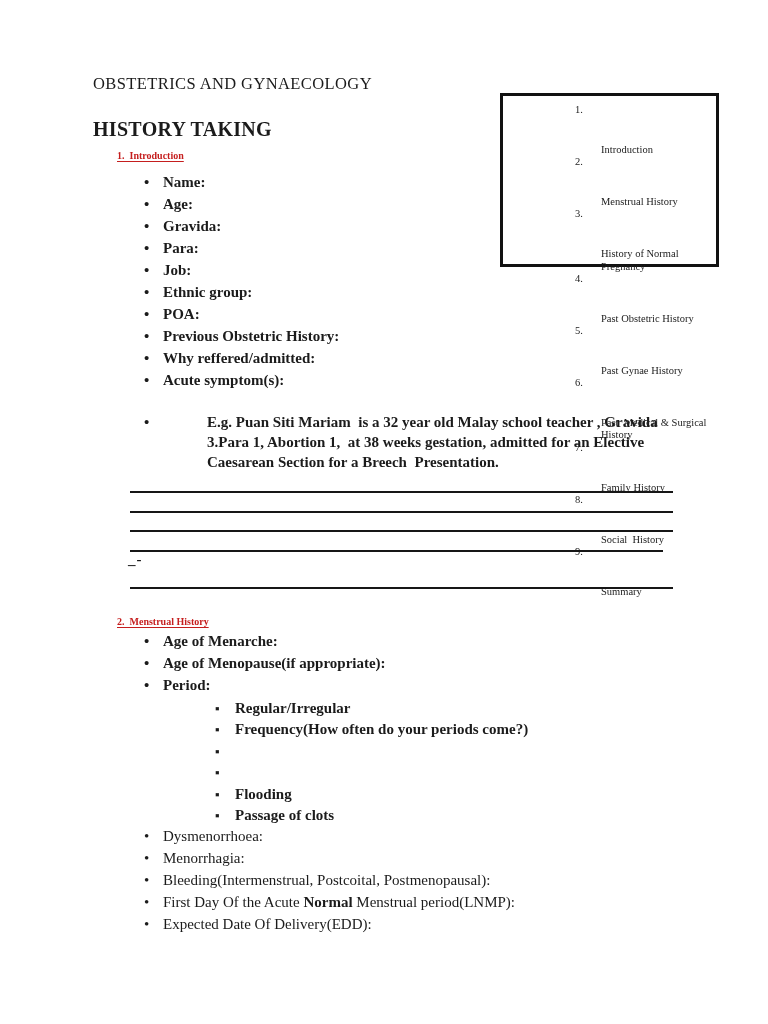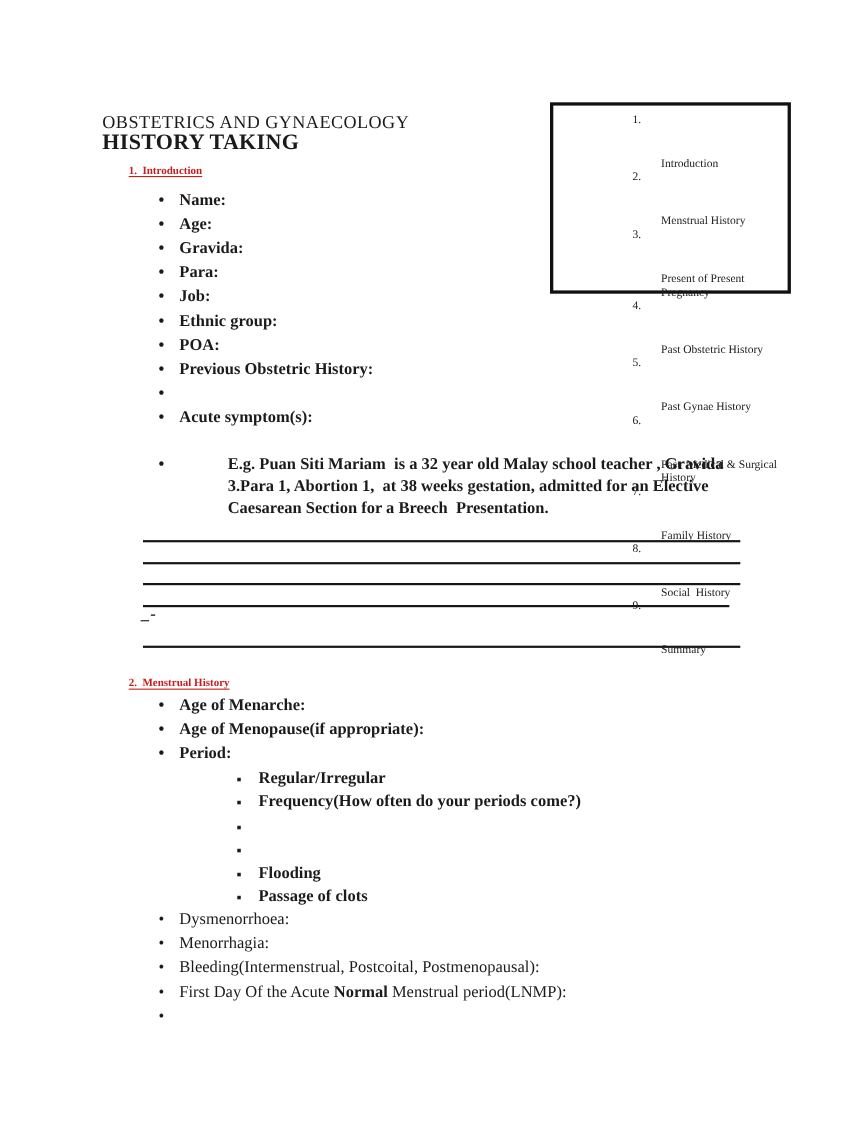--- a/index.html
+++ b/index.html
@@ -4,21 +4,21 @@
 <style>
   :root { --red:#c51e1e; --ink:#1b1b1b; }
   * { margin:0; padding:0; box-sizing:border-box; }
   html,body { background:#ffffff; }
   body {
     width:768px; height:1024px; position:relative; overflow:hidden;
     font-family:"Liberation Serif","DejaVu Serif",serif; color:var(--ink);
   }
   .abs { position:absolute; }
 
-  .doc-title { left:93px; top:101px; font-size:16.5px; letter-spacing:.4px; white-space:pre; }
+  .doc-title { left:93px; top:74px; font-size:16.5px; letter-spacing:.4px; white-space:pre; }
   .doc-subtitle { left:93px; top:118px; font-size:20px; font-weight:700; letter-spacing:.3px; white-space:pre; }
 
   .sec-heading {
     font-size:10px; font-weight:700; color:var(--red);
     text-decoration:underline; text-underline-offset:2px; white-space:pre;
   }
   #sec1-heading { left:117px; top:150px; }
   #sec2-heading { left:117px; top:616px; }
 
   
@@ -70,21 +70,21 @@
     <div class="toc-row">
         <span class="toc-num">1.</span>
         <span class="toc-label">Introduction</span>
       </div>
     <div class="toc-row">
         <span class="toc-num">2.</span>
         <span class="toc-label">Menstrual History</span>
       </div>
     <div class="toc-row">
         <span class="toc-num">3.</span>
-        <span class="toc-label">Present of Present Pregnancy</span>
+        <span class="toc-label">History of Normal Pregnancy</span>
       </div>
     <div class="toc-row">
         <span class="toc-num">4.</span>
         <span class="toc-label">Past Obstetric History</span>
       </div>
     <div class="toc-row">
         <span class="toc-num">5.</span>
         <span class="toc-label">Past Gynae History</span>
       </div>
     <div class="toc-row">
@@ -136,20 +136,21 @@
   <li>
       <span class="bmark">•</span>
       <span>POA:</span>
     </li>
   <li>
       <span class="bmark">•</span>
       <span>Previous Obstetric History:</span>
     </li>
   <li>
       <span class="bmark">•</span>
+      <span>Why reffered/admitted:</span>
     </li>
   <li>
       <span class="bmark">•</span>
       <span>Acute symptom(s):</span>
     </li>
 </ul>
 
 <div class="abs example">
   <span class="bmark">•</span>
   <div class="example-text">E.g. Puan Siti Mariam  is a 32 year old Malay school teacher , Gravida 3.Para 1, Abortion 1,  at 38 weeks gestation, admitted for an Elective Caesarean Section for a Breech  Presentation.</div>
@@ -216,14 +217,15 @@
   <li>
       <span class="bmark">•</span>
       <span>Bleeding(Intermenstrual, Postcoital, Postmenopausal):</span>
     </li>
   <li>
       <span class="bmark">•</span>
       <span><span>First Day Of the Acute </span><span class="emph">Normal</span><span> Menstrual period(LNMP):</span></span>
     </li>
   <li>
       <span class="bmark">•</span>
+      <span>Expected Date Of Delivery(EDD):</span>
     </li>
 </ul>
 
 </body></html>

